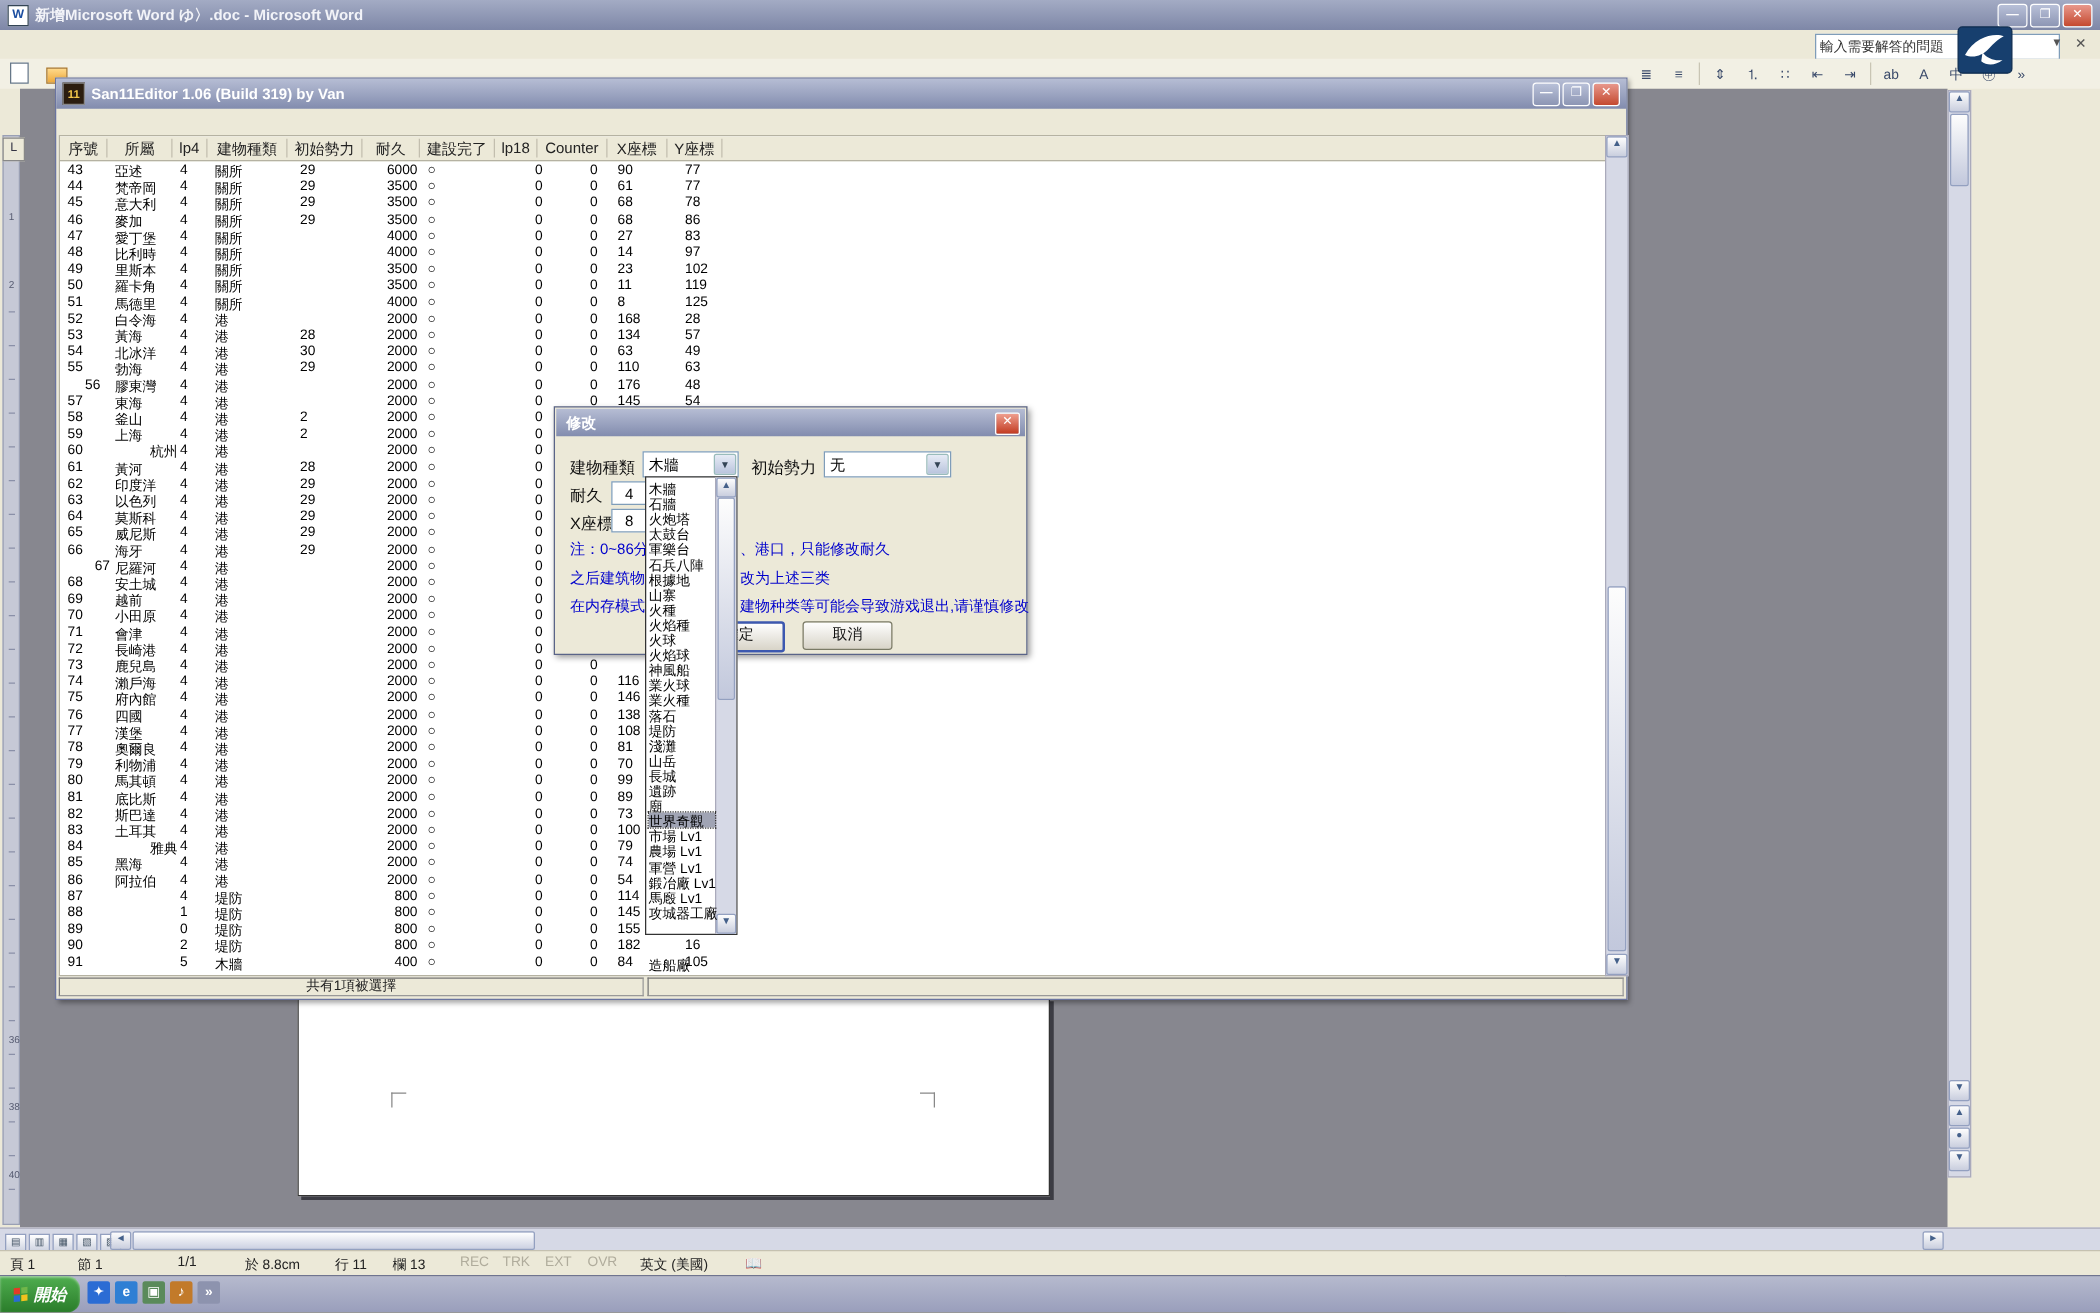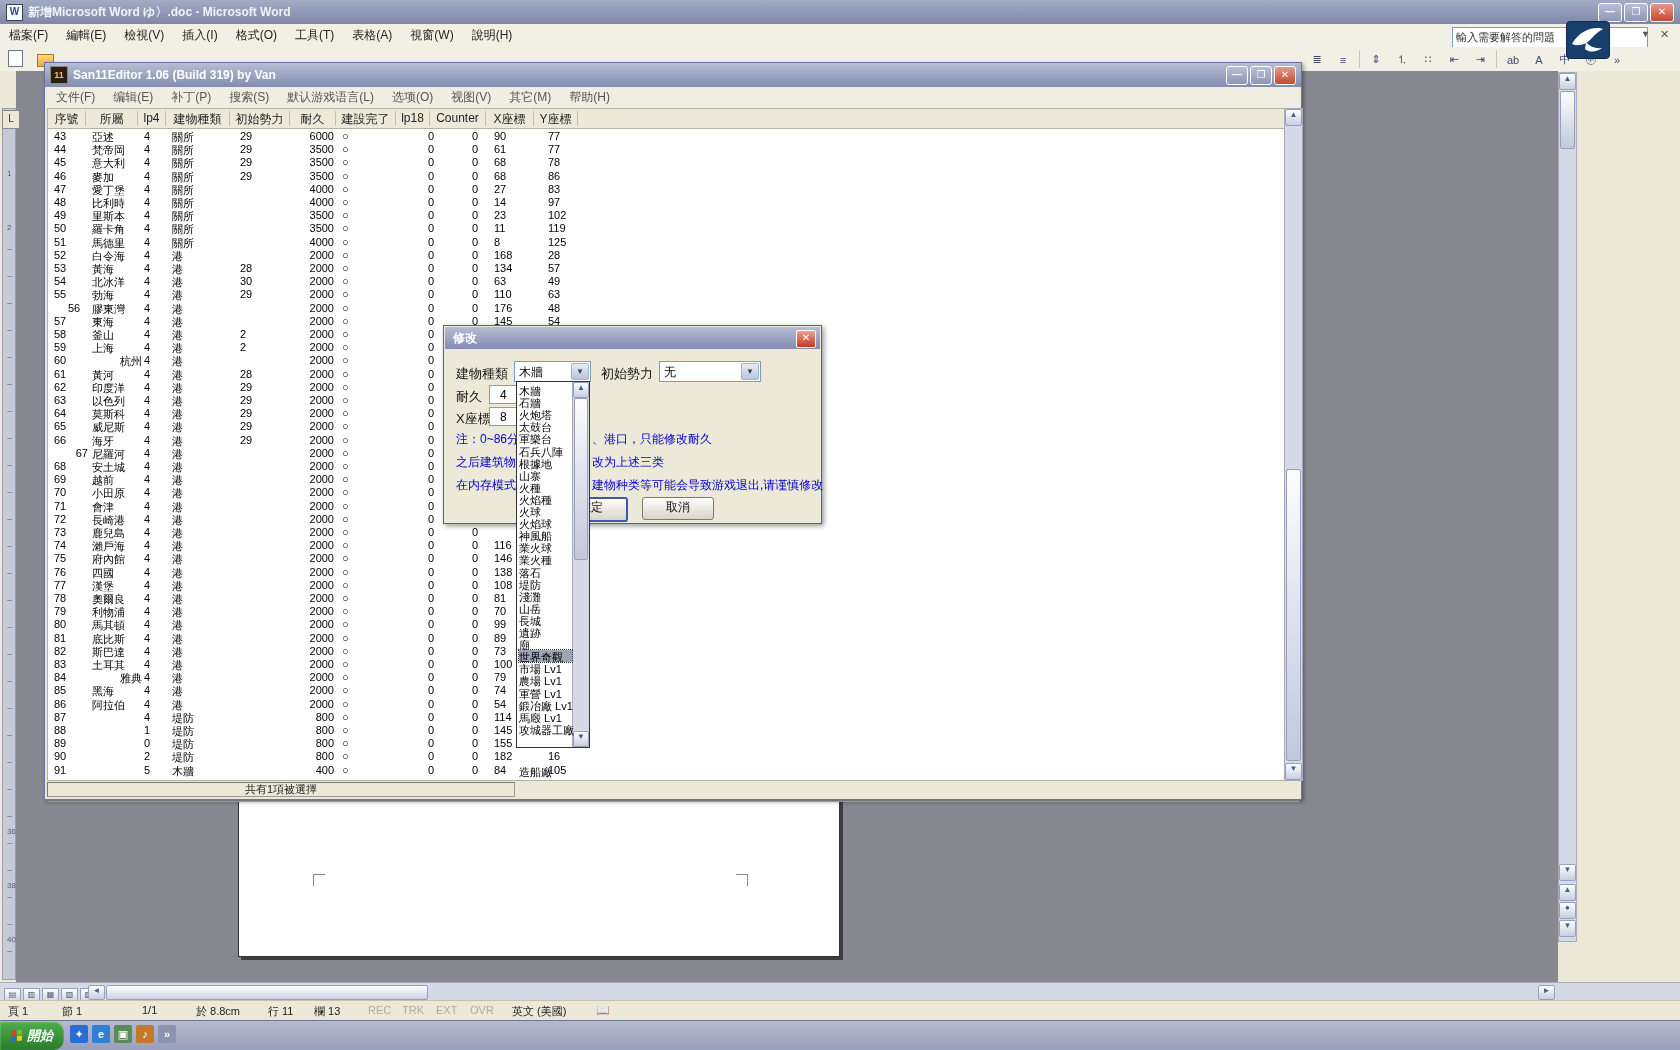--- a/index.html
+++ b/index.html
@@ -65,21 +65,21 @@
     display:flex;align-items:center;font-size:12px;color:#555;}
   .e-menu{padding:2px 9px;}
   .tablewrap{left:2px;top:45px;width:1236px;height:671px;background:#fff;border:1px solid #b5b2a2;
     overflow:hidden;}
   .thead{left:0;top:0;width:100%;height:19px;background:#ece9d8;border-bottom:1px solid #b5b2a2;}
   .hcell{position:absolute;top:2px;height:15px;font-size:12px;color:#222;text-align:center;
     border-right:1px solid #c2beae;box-sizing:border-box;}
   .trow{position:absolute;left:0;width:1234px;height:14px;font-size:11px;color:#000;}
   .tcell{position:absolute;top:0;white-space:nowrap;}
   .e-vscroll{left:1239px;top:45px;width:17px;height:671px;background:#d6d9e6;border:1px solid #aab;}
-  .e-status{left:2px;top:719px;width:1252px;height:15px;display:flex;gap:3px;flex-direction:column;}
+  .e-status{left:2px;top:719px;width:1252px;height:15px;display:flex;gap:3px;}
   .panel{border:1px solid #999;border-top-color:#777;border-left-color:#777;background:#ece9d8;
     font-size:11px;color:#222;text-align:center;line-height:13px;}
   
   #dialog{left:443px;top:325px;width:377px;height:197px;background:#ece9d8;
     border:1px solid #5a6488;box-shadow:2px 2px 5px rgba(0,0,0,.4);z-index:20;}
   .d-titlebar{left:1px;top:1px;width:375px;height:22px;background:linear-gradient(#b6bdd4,#828cae);
     color:#fff;font-size:12px;font-weight:bold;display:flex;align-items:center;padding-left:8px;box-sizing:border-box;}
   .d-close{position:absolute;right:4px;top:3px;width:18px;height:16px;
     background:linear-gradient(#ef9f8f,#c23a20);border:1px solid #fff;border-radius:2px;
     color:#fff;font-size:10px;text-align:center;line-height:14px;}
@@ -133,31 +133,20 @@
 
   <div class="abs w-titlebar">
     <span class="w-docicon">W</span>
     <span>新增Microsoft Word ゆ〉.doc - Microsoft Word</span>
     <span class="abs" style="right:6px;top:3px;display:flex;gap:2px;">
       <span class="winbtn">—</span>
       <span class="winbtn">❐</span>
       <span class="winbtn close">✕</span>
     </span>
   </div>
-  <div class="abs w-menubar" id="word-menus">
-      <div class="w-menu">檔案(F)</div>
-      <div class="w-menu">編輯(E)</div>
-      <div class="w-menu">檢視(V)</div>
-      <div class="w-menu">插入(I)</div>
-      <div class="w-menu">格式(O)</div>
-      <div class="w-menu">工具(T)</div>
-      <div class="w-menu">表格(A)</div>
-      <div class="w-menu">視窗(W)</div>
-      <div class="w-menu">說明(H)</div>
-    </div>
   <input class="abs qbox" readonly="" value="輸入需要解答的問題" style="">
   <span class="abs mb-dd">▼</span>
   <span class="abs mb-x">✕</span>
 
   <div class="abs w-toolbar-sliver">
     <span class="tb-icon" style="margin-left:3px;">
         <span class="newdoc"></span>
       </span>
     <span class="tb-icon">
         <span class="folder"></span>
@@ -261,31 +250,20 @@
   <div class="abs" id="editor">
     <div class="abs e-titlebar">
       <span class="e-icon">11</span>
       <span>San11Editor 1.06 (Build 319) by Van</span>
       <span class="e-btns">
         <span class="winbtn e-btn">—</span>
         <span class="winbtn e-btn">❐</span>
         <span class="winbtn e-btn close">✕</span>
       </span>
     </div>
-    <div class="abs e-menubar" id="editor-menus">
-        <div class="e-menu">文件(F)</div>
-        <div class="e-menu">编辑(E)</div>
-        <div class="e-menu">补丁(P)</div>
-        <div class="e-menu">搜索(S)</div>
-        <div class="e-menu">默认游戏语言(L)</div>
-        <div class="e-menu">选项(O)</div>
-        <div class="e-menu">视图(V)</div>
-        <div class="e-menu">其它(M)</div>
-        <div class="e-menu">帮助(H)</div>
-      </div>
     <div class="abs tablewrap" id="etable">
       <div class="abs thead" id="ehead">
           <div class="hcell" style="left: 0px; width: 38px;">序號</div>
           <div class="hcell" style="left: 38px; width: 52px;">所屬</div>
           <div class="hcell" style="left: 90px; width: 28px;">lp4</div>
           <div class="hcell" style="left: 118px; width: 64px;">建物種類</div>
           <div class="hcell" style="left: 182px; width: 60px;">初始勢力</div>
           <div class="hcell" style="left: 242px; width: 46px;">耐久</div>
           <div class="hcell" style="left: 288px; width: 60px;">建設完了</div>
           <div class="hcell" style="left: 348px; width: 34px;">lp18</div>

